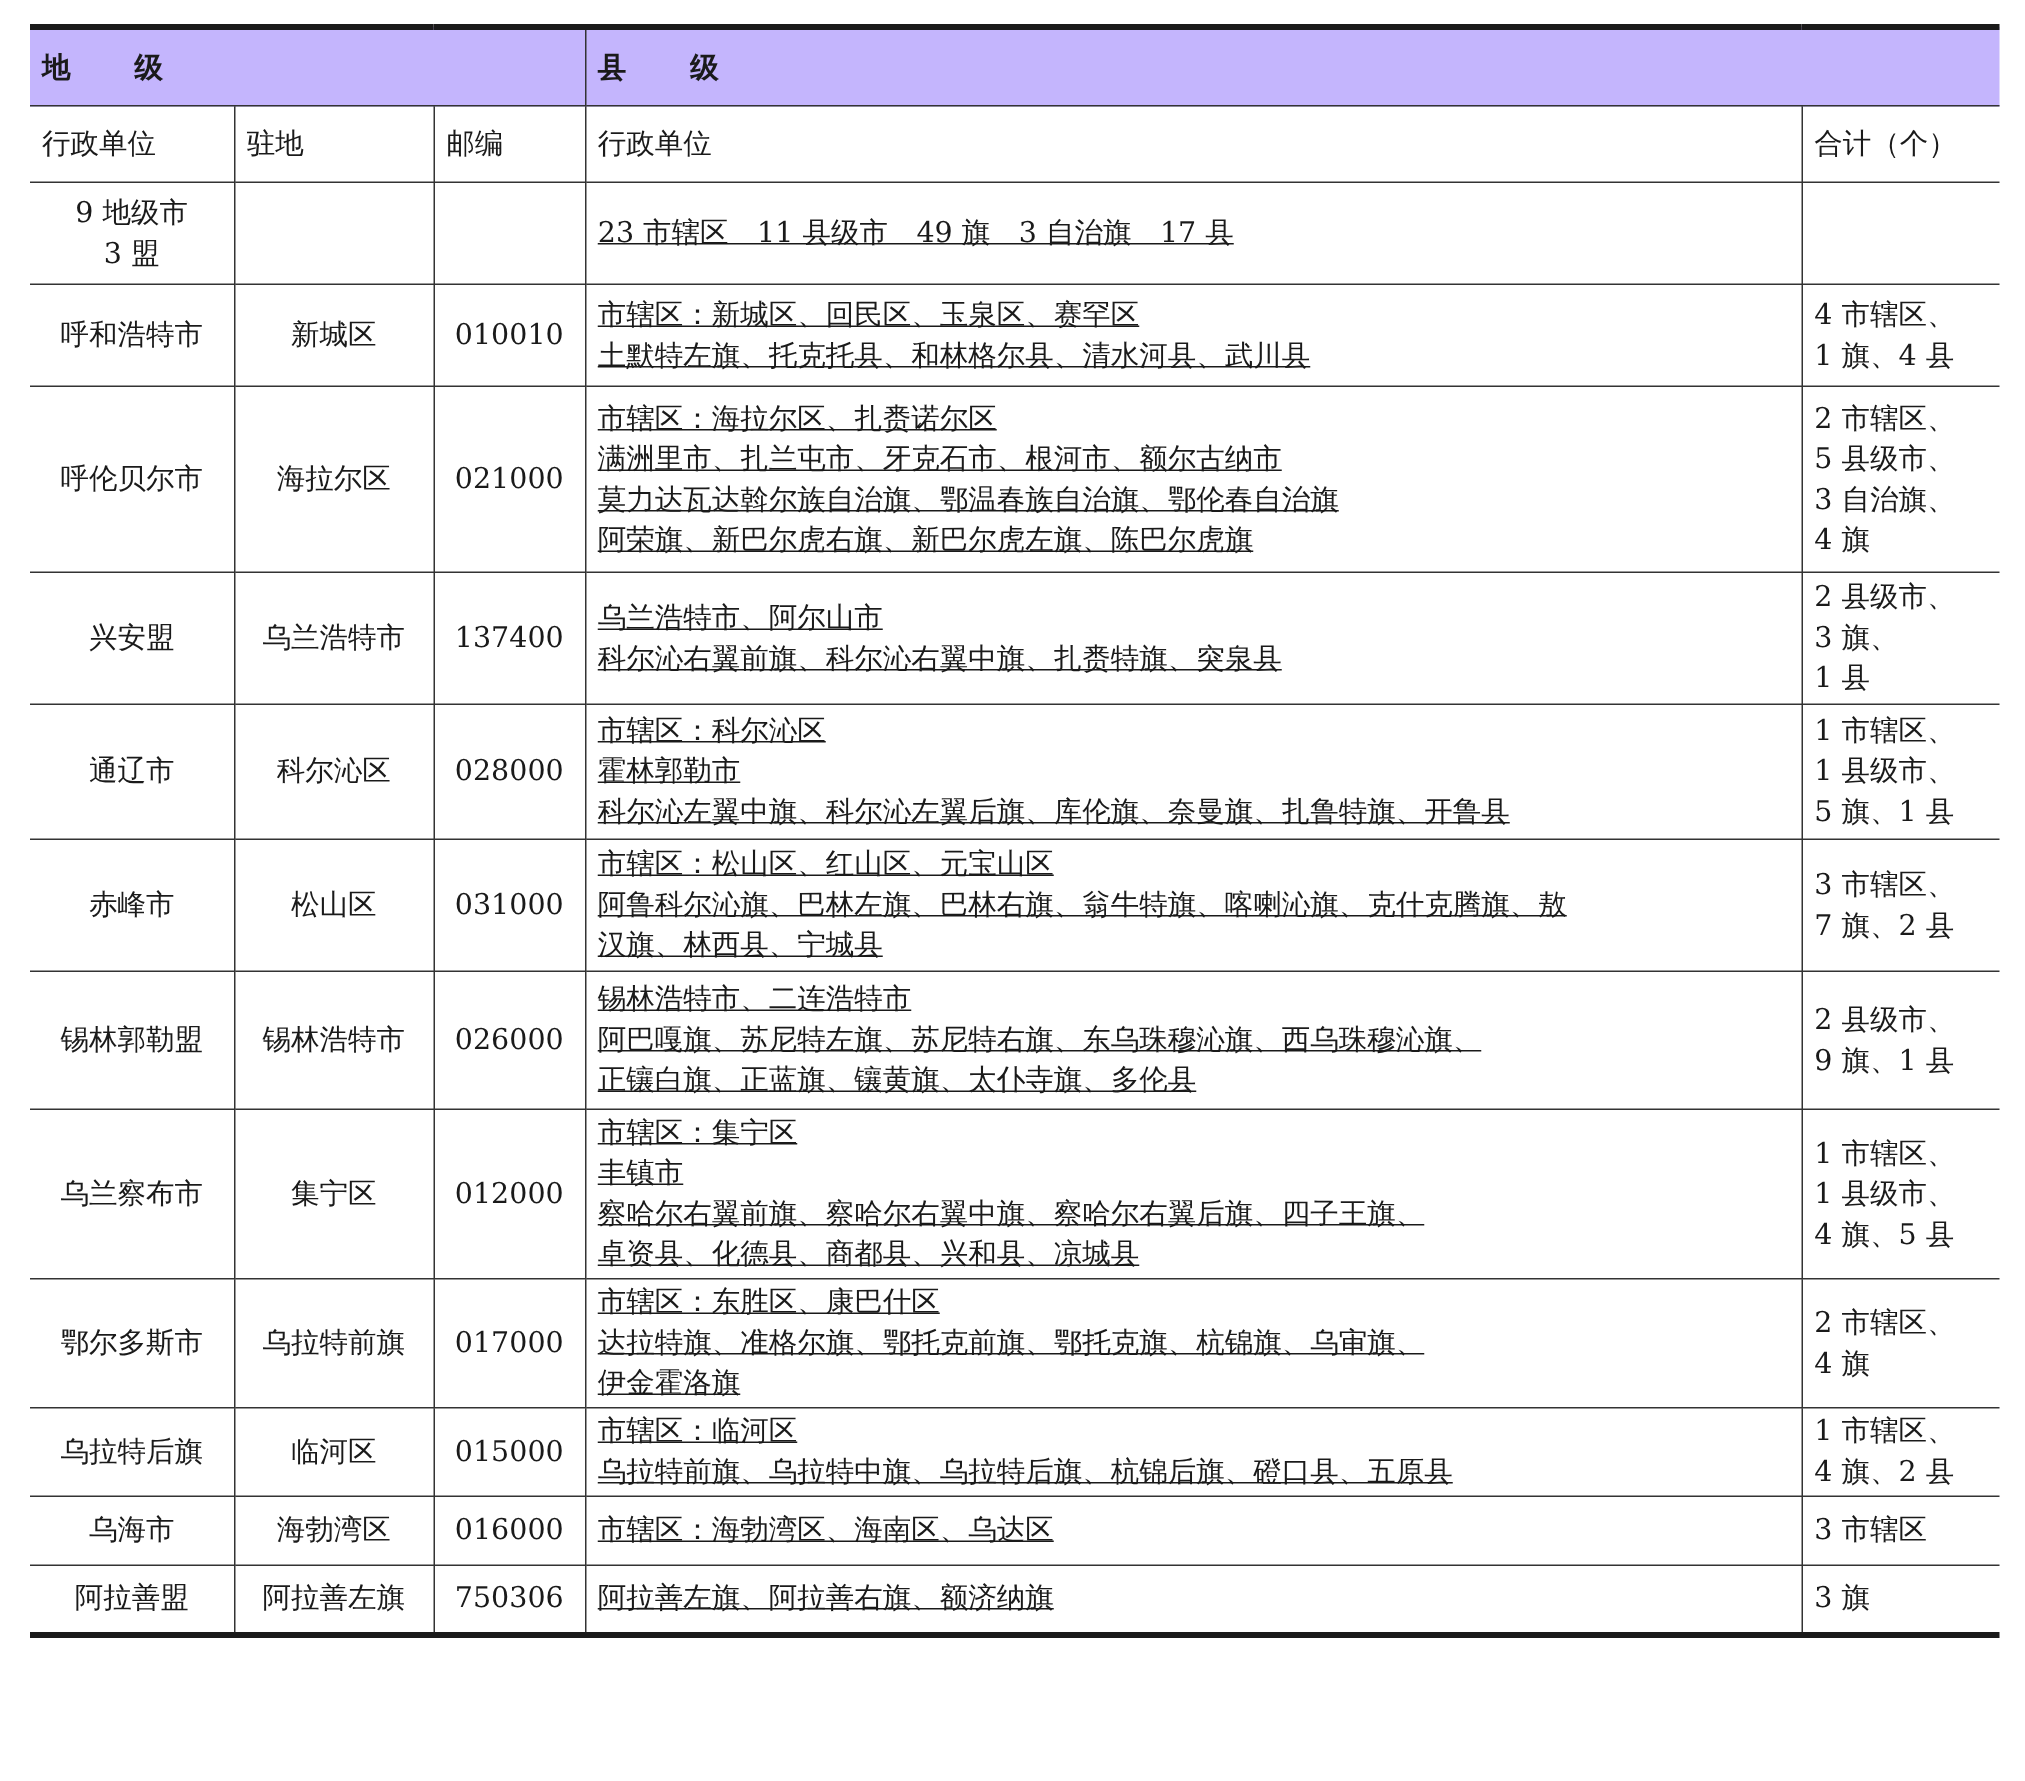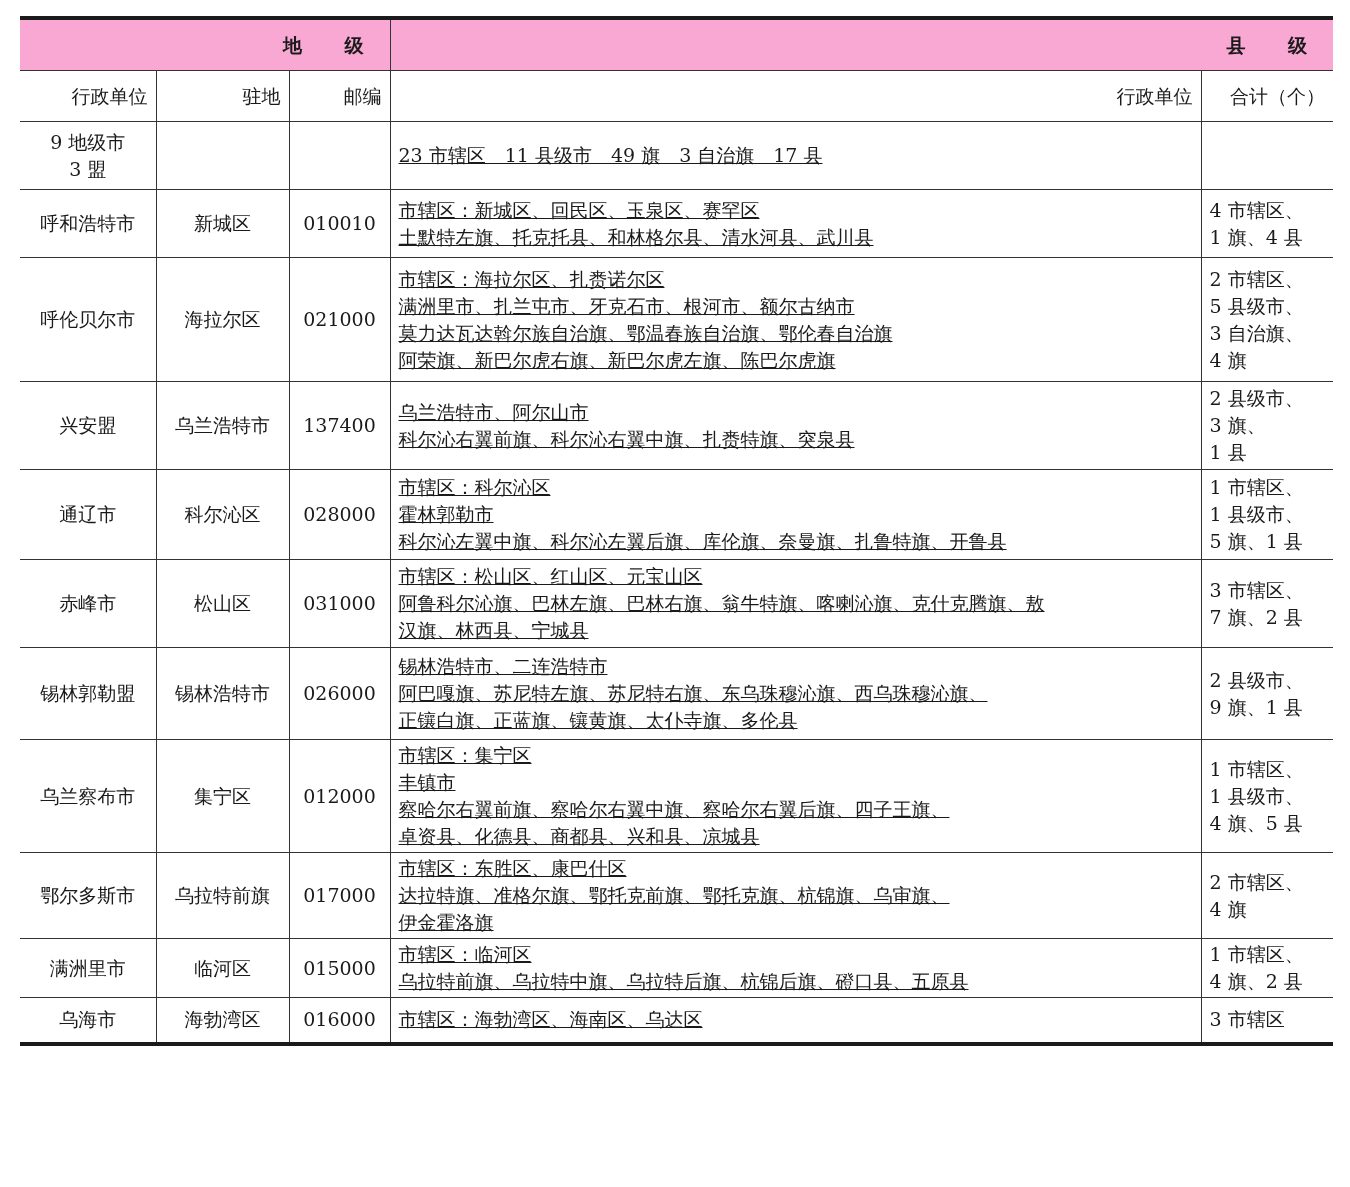--- a/index.html
+++ b/index.html
@@ -11,22 +11,22 @@
     font-size: 19px;
   }
   table.admin td, table.admin th {
     border-top: 1px solid #333; border-bottom: 1px solid #333;
     border-left: 1px solid #333; border-right: 1px solid #333;
     padding: 2px 8px; vertical-align: middle; font-weight: normal;
     line-height: 27px;
   }
   table.admin tr td:first-child, table.admin tr th:first-child { border-left: none; }
   table.admin tr td:last-child, table.admin tr th:last-child { border-right: none; }
-  tr.group-head th { background: #f9a8d4; height: 46px; letter-spacing: 18px; text-align: right; font-weight: bold; }
-  tr.col-head th { height: 46px; text-align: right; }
+  tr.group-head th { background: #c4b5fd; height: 46px; letter-spacing: 18px; text-align: left; font-weight: bold; }
+  tr.col-head th { height: 46px; text-align: left; }
   td.c { text-align: center; }
   td.units { text-align: left; padding-left: 10px; text-decoration: underline; }
   td.total { text-align: left; padding-left: 14px; }
   .line { display: block; white-space: nowrap; }
 </style>
 </head>
 <body>
 
 <table class="admin">
   <colgroup>
@@ -171,21 +171,21 @@
           <span class="line">市辖区：东胜区、康巴什区</span>
           <span class="line">达拉特旗、准格尔旗、鄂托克前旗、鄂托克旗、杭锦旗、乌审旗、</span>
           <span class="line">伊金霍洛旗</span>
         </td>
         <td class="total">
           <span class="line">2 市辖区、</span>
           <span class="line">4 旗</span>
         </td>
       </tr>
       <tr style="height: 56px;">
-        <td class="c">满洲里市</td>
+        <td class="c">乌拉特后旗</td>
         <td class="c">临河区</td>
         <td class="c">015000</td>
         <td class="units">
           <span class="line">市辖区：临河区</span>
           <span class="line">乌拉特前旗、乌拉特中旗、乌拉特后旗、杭锦后旗、磴口县、五原县</span>
         </td>
         <td class="total">
           <span class="line">1 市辖区、</span>
           <span class="line">4 旗、2 县</span>
         </td>
@@ -194,14 +194,25 @@
         <td class="c">乌海市</td>
         <td class="c">海勃湾区</td>
         <td class="c">016000</td>
         <td class="units">
           <span class="line">市辖区：海勃湾区、海南区、乌达区</span>
         </td>
         <td class="total">
           <span class="line">3 市辖区</span>
         </td>
       </tr>
+      <tr style="height: 46px;">
+        <td class="c">阿拉善盟</td>
+        <td class="c">阿拉善左旗</td>
+        <td class="c">750306</td>
+        <td class="units">
+          <span class="line">阿拉善左旗、阿拉善右旗、额济纳旗</span>
+        </td>
+        <td class="total">
+          <span class="line">3 旗</span>
+        </td>
+      </tr>
     </tbody>
 </table>
 
 </body></html>

